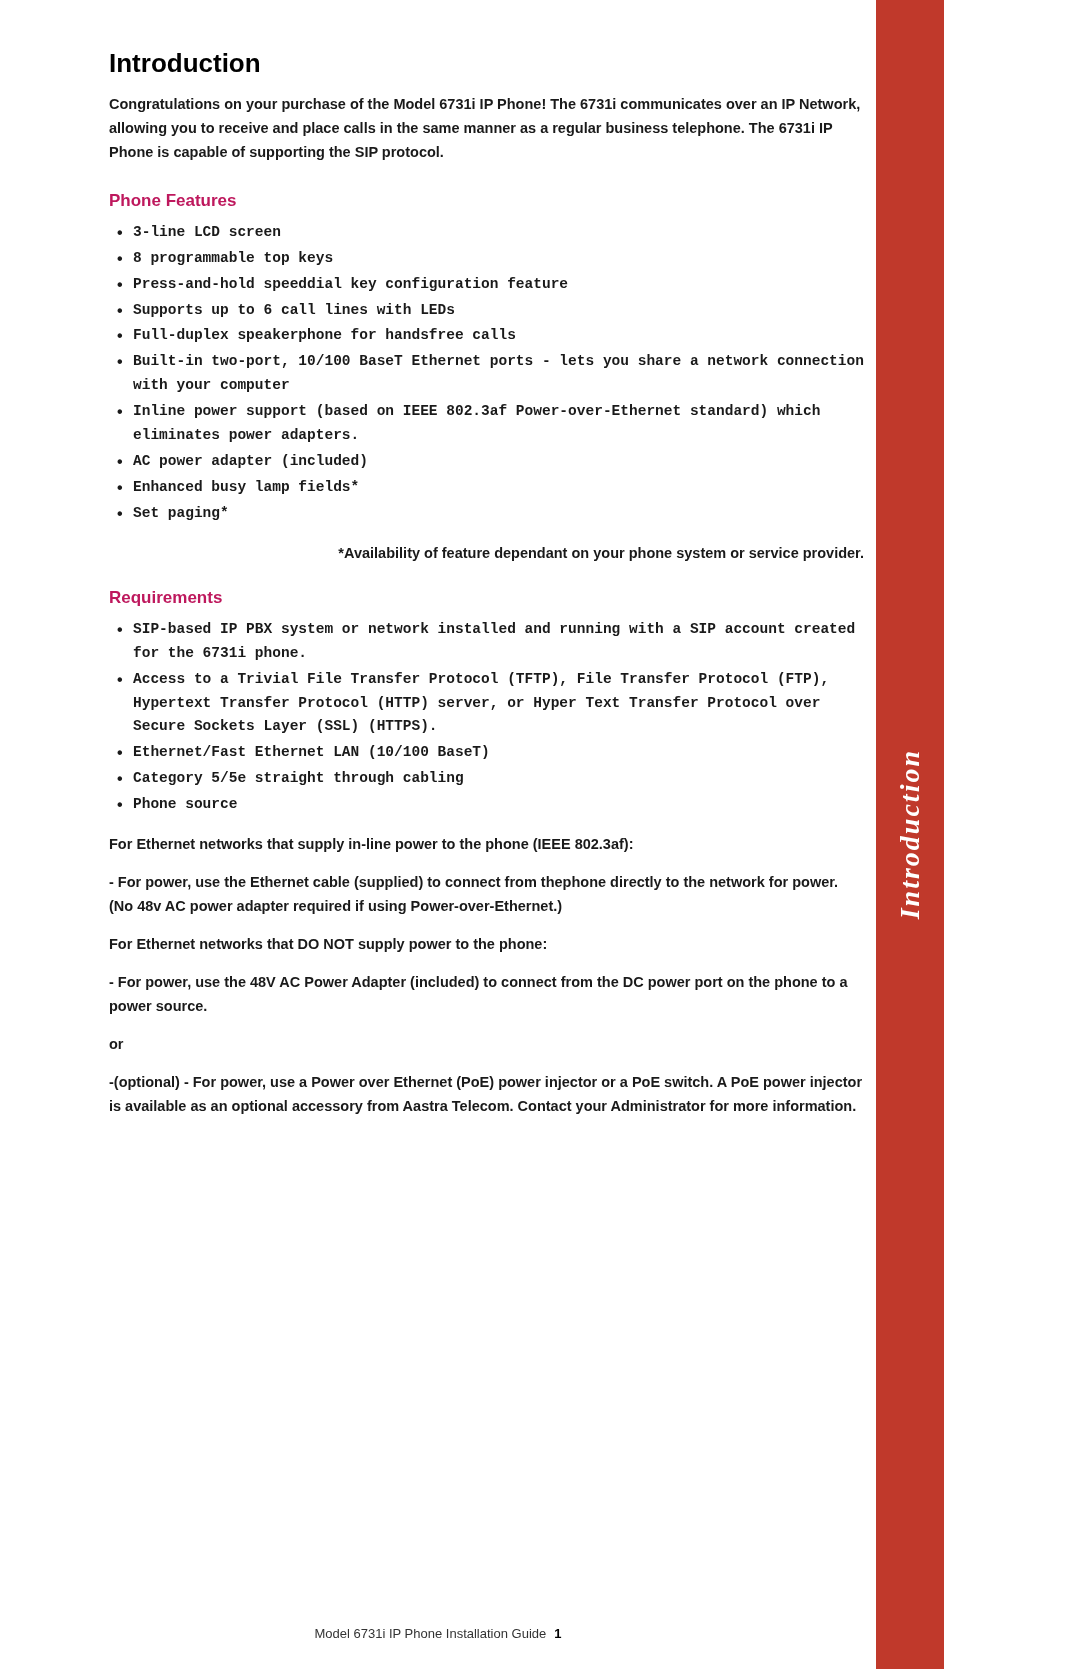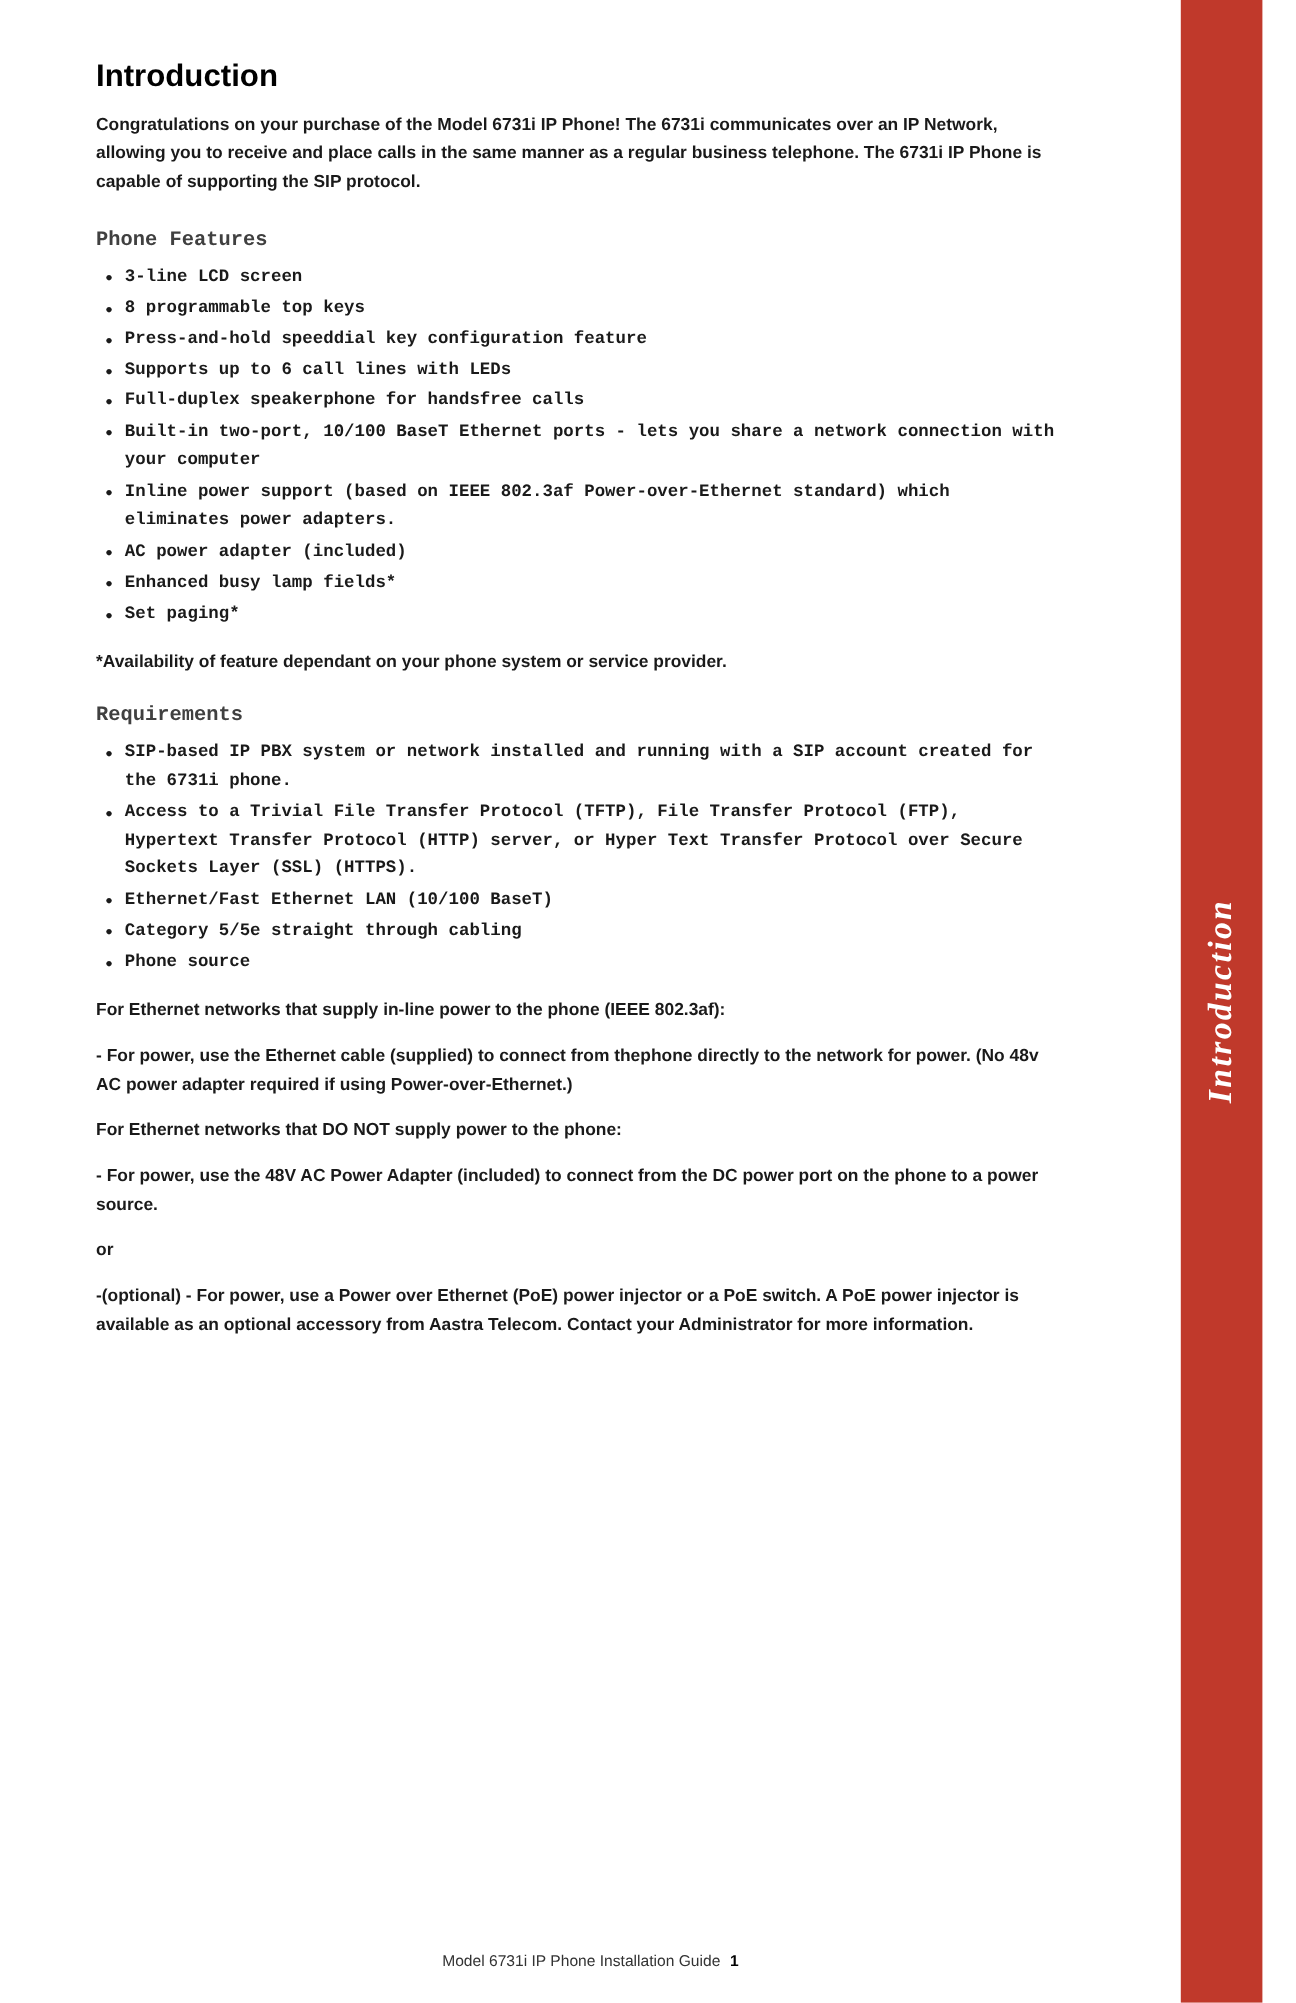--- a/index.html
+++ b/index.html
@@ -14,23 +14,24 @@
       font-size: 15px;
       color: #1a1a1a;
       width: 1080px;
       min-height: 1669px;
       position: relative;
       overflow-x: hidden;
     }
 
     .page-container {
       display: flex;
-      width: 1052px;
+      width: 944px;
       min-height: 1669px;
       position: relative;
+      padding-left: 29px;
     }
 
     .main-content {
       flex: 1;
       padding: 48px 80px 80px 80px;
       max-width: 960px;
     }
 
     .side-tab {
       position: absolute;
@@ -66,25 +67,25 @@
     .intro-paragraph {
       font-family: Arial, Helvetica, sans-serif;
       font-size: 14.5px;
       font-weight: bold;
       line-height: 1.65;
       margin-bottom: 26px;
       color: #1a1a1a;
     }
 
     h2.section-title {
-      font-family: Liberation Mono, monospace;
+      font-family: Liberation Sans, sans-serif;
       font-size: 17px;
       font-weight: bold;
       margin-bottom: 10px;
-      color: #404040;
+      color: #be185d;
     }
 
     ul.feature-list {
       list-style: none;
       padding: 0;
       margin: 0 0 16px 0;
     }
 
     ul.feature-list li {
       font-family: Liberation Mono, monospace;
@@ -104,20 +105,21 @@
       font-size: 16px;
     }
 
     .availability-note {
       font-family: Arial, Helvetica, sans-serif;
       font-size: 14.5px;
       font-weight: bold;
       line-height: 1.65;
       margin-bottom: 22px;
       color: #1a1a1a;
+      text-align: right;
     }
 
     .body-paragraph {
       font-family: Arial, Helvetica, sans-serif;
       font-size: 14.5px;
       font-weight: bold;
       line-height: 1.65;
       margin-bottom: 14px;
       color: #1a1a1a;
     }

